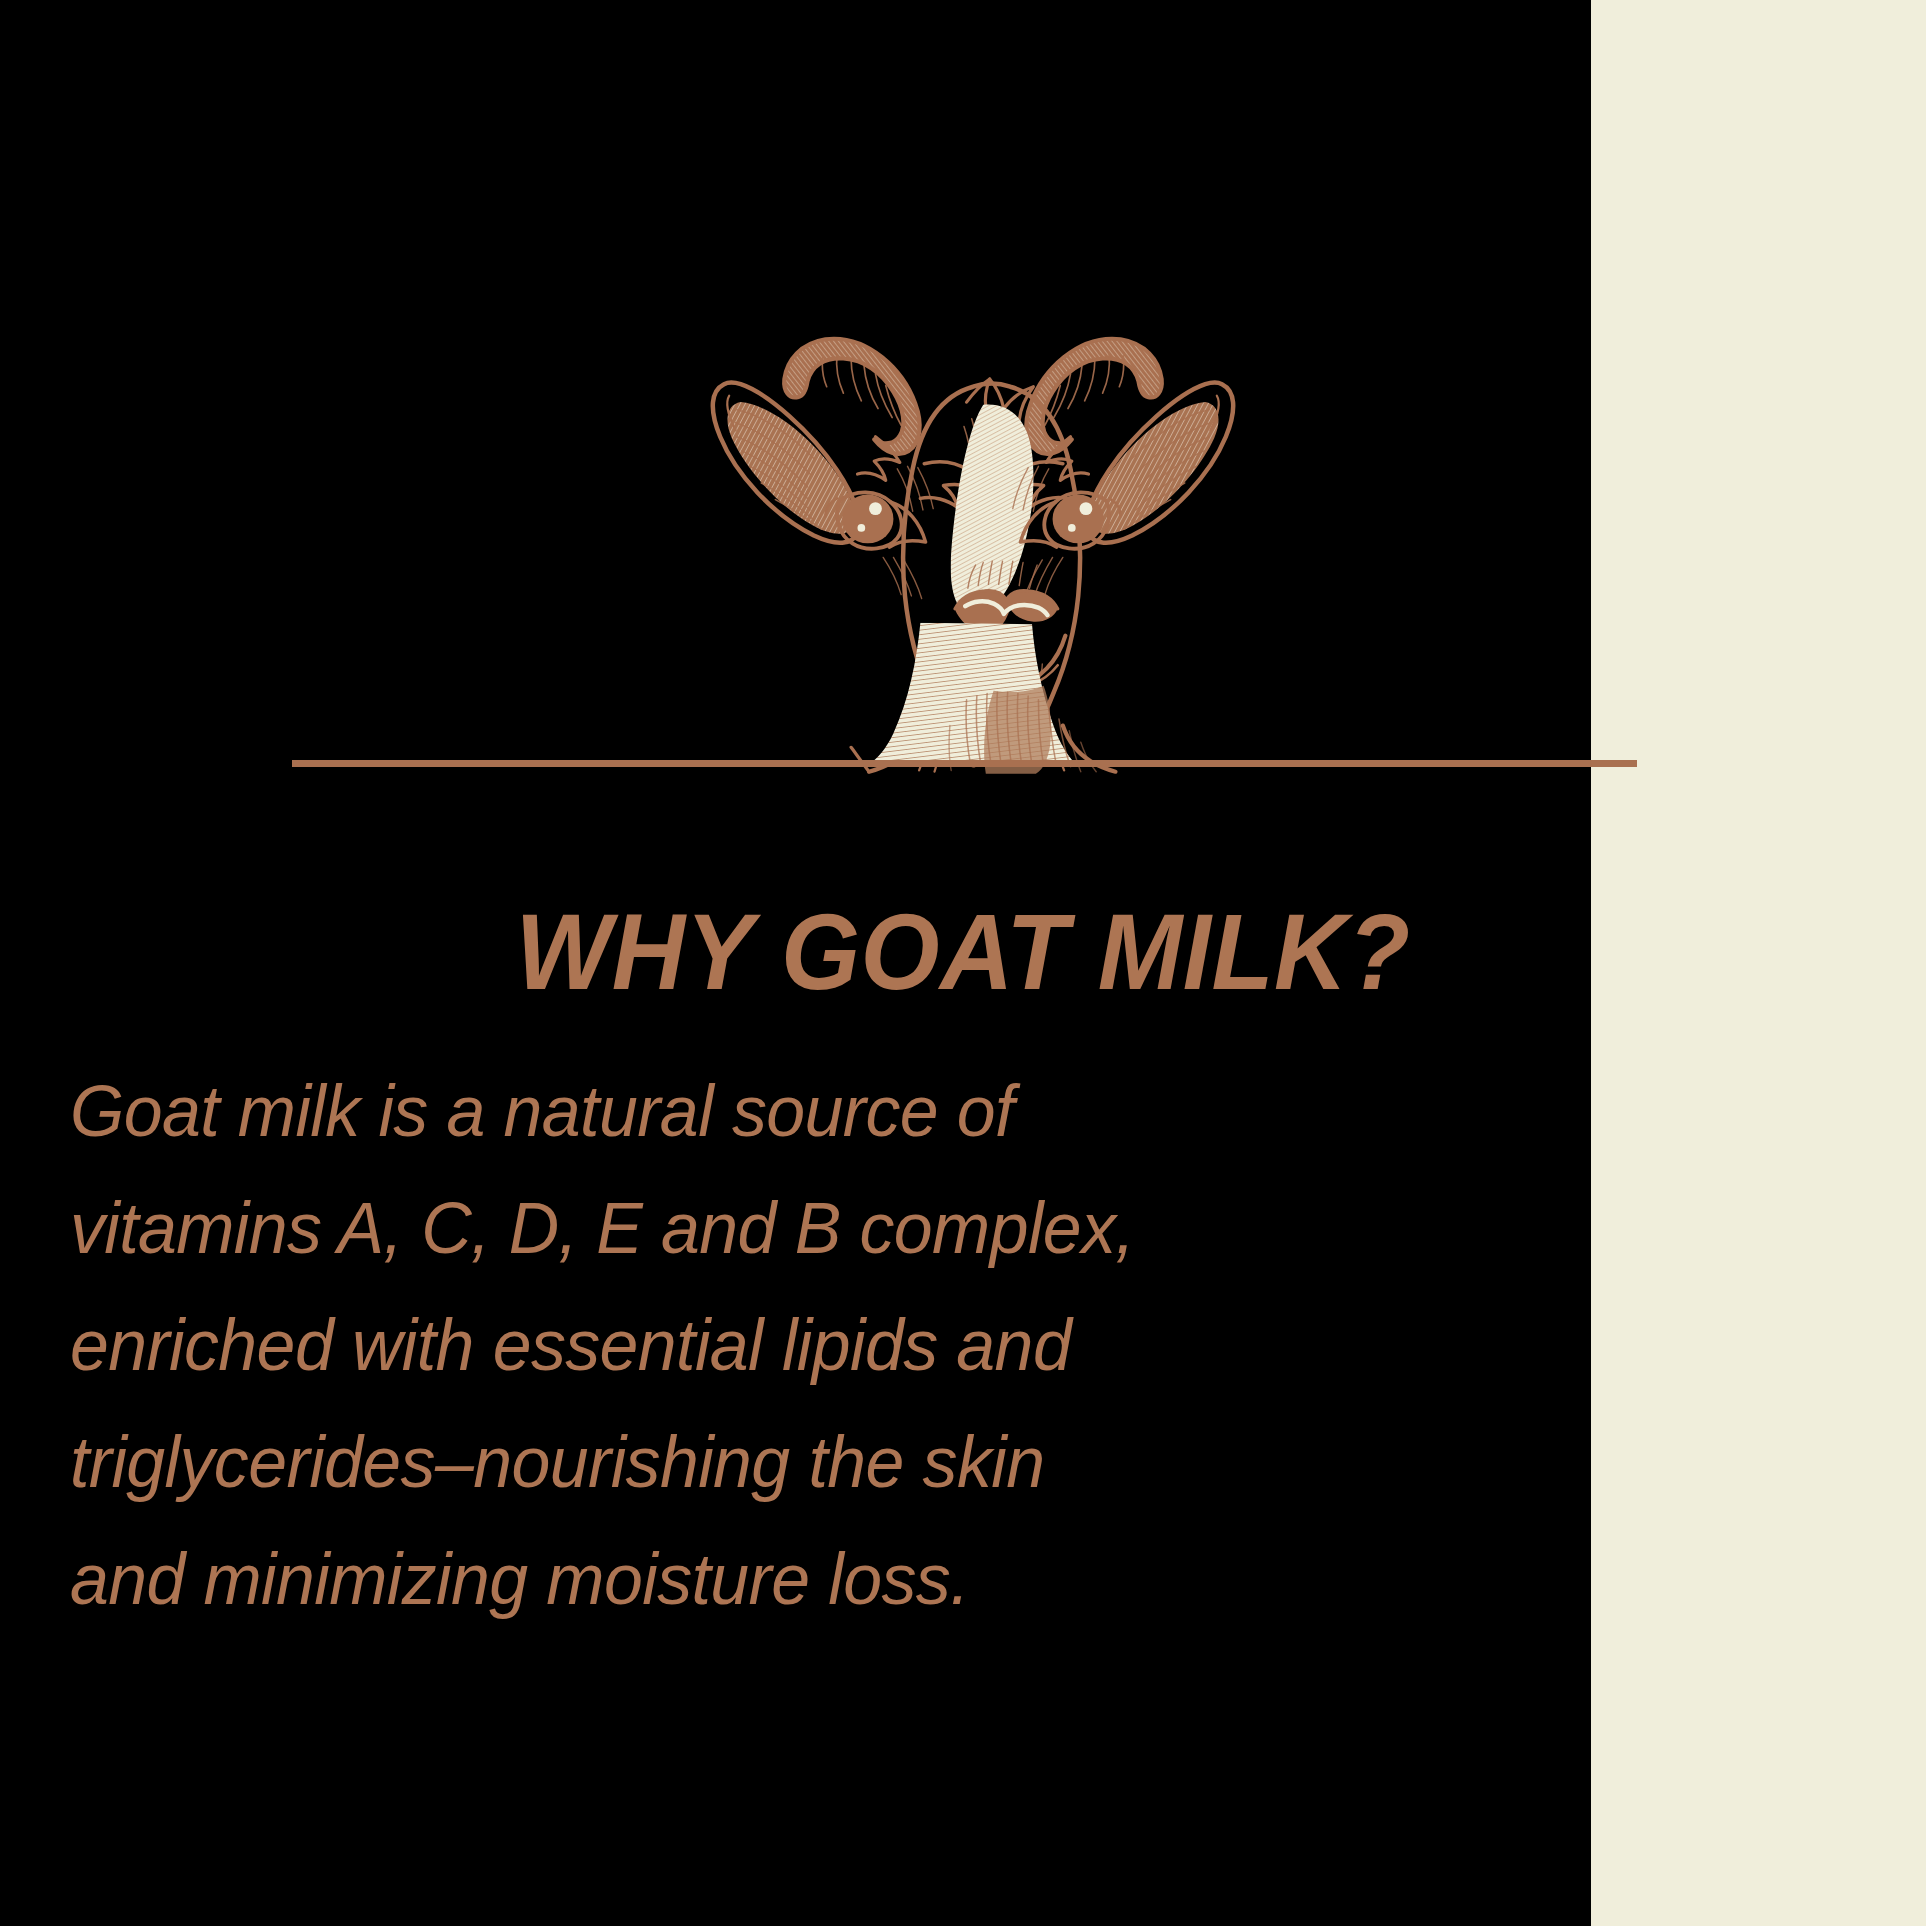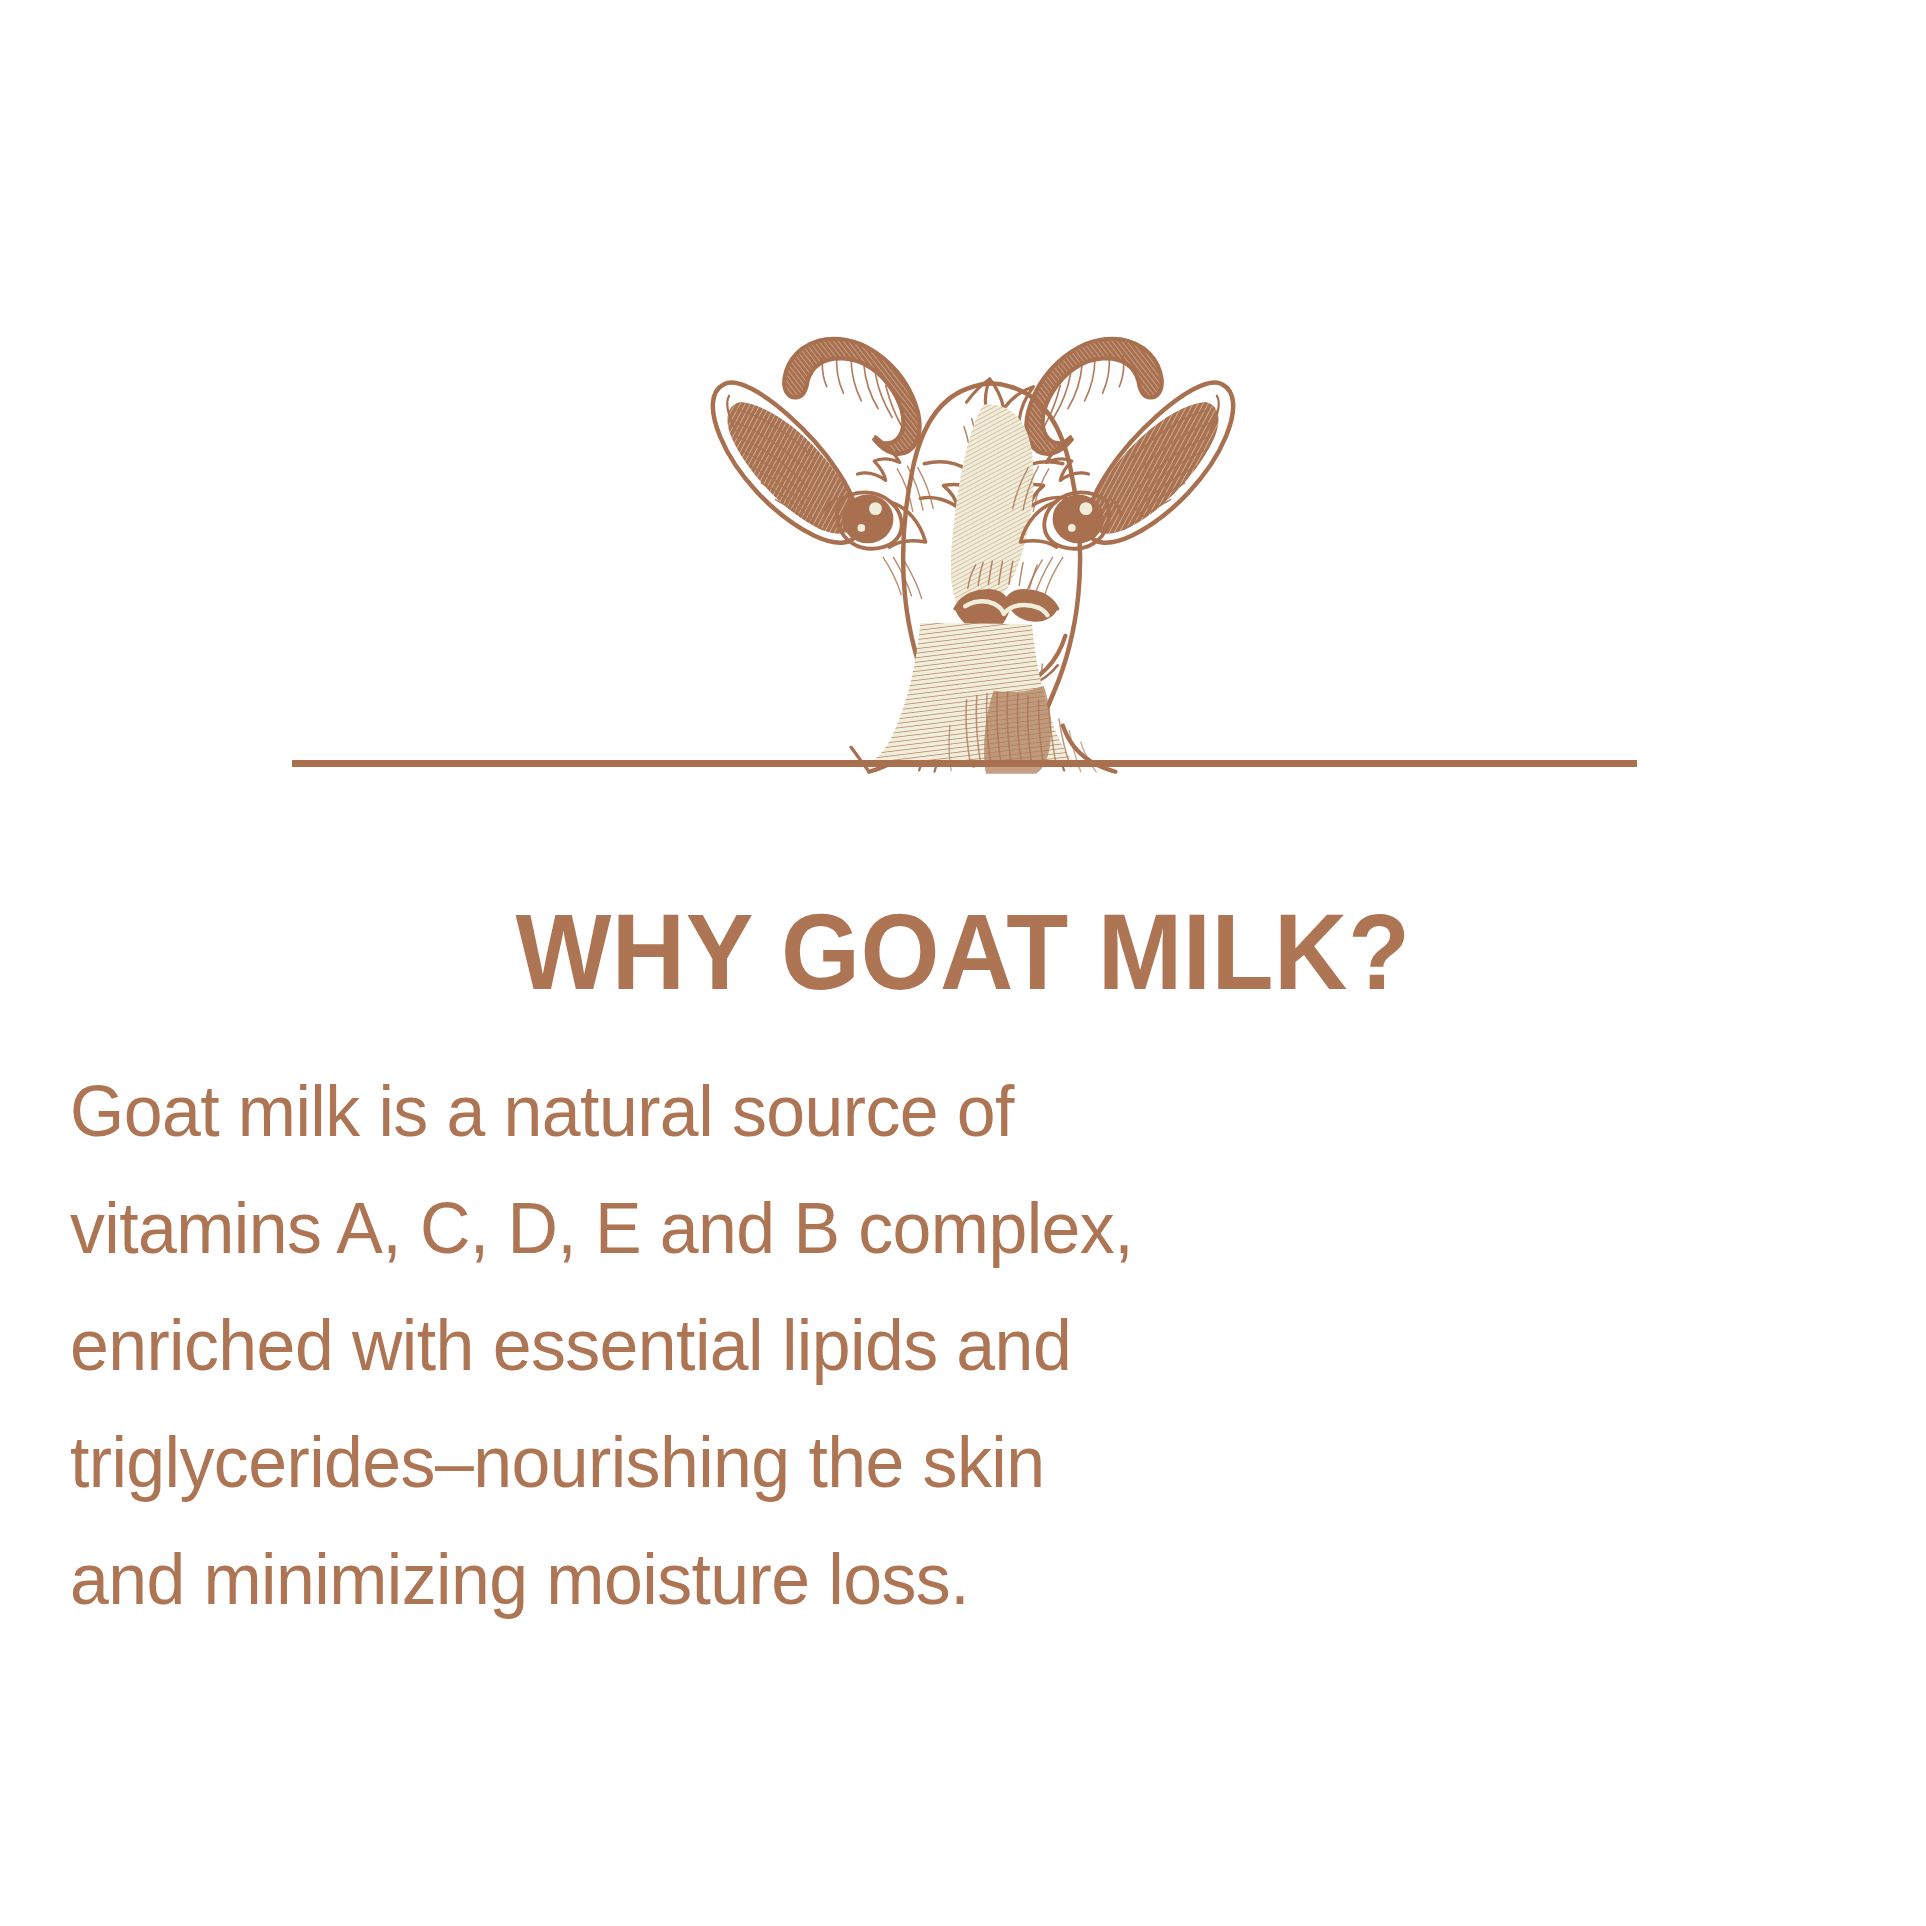--- a/index.html
+++ b/index.html
@@ -9,24 +9,25 @@
   body {
     width: 1926px;
     height: 1926px;
     background: #f0eedb;
     font-family: "Liberation Sans", sans-serif;
     overflow: hidden;
   }
 
   .card {
     position: relative;
-    width: 1926px;
+    width: 1591px;
     height: 1926px;
-    background: #ffffff;
+    background: #000000;
     box-sizing: border-box;
+    font-style: italic;
   }
 
   
   .illustration {
     position: absolute;
     left: 665px;
     top: 276px;
     width: 616px;
     height: 498px;
   }

